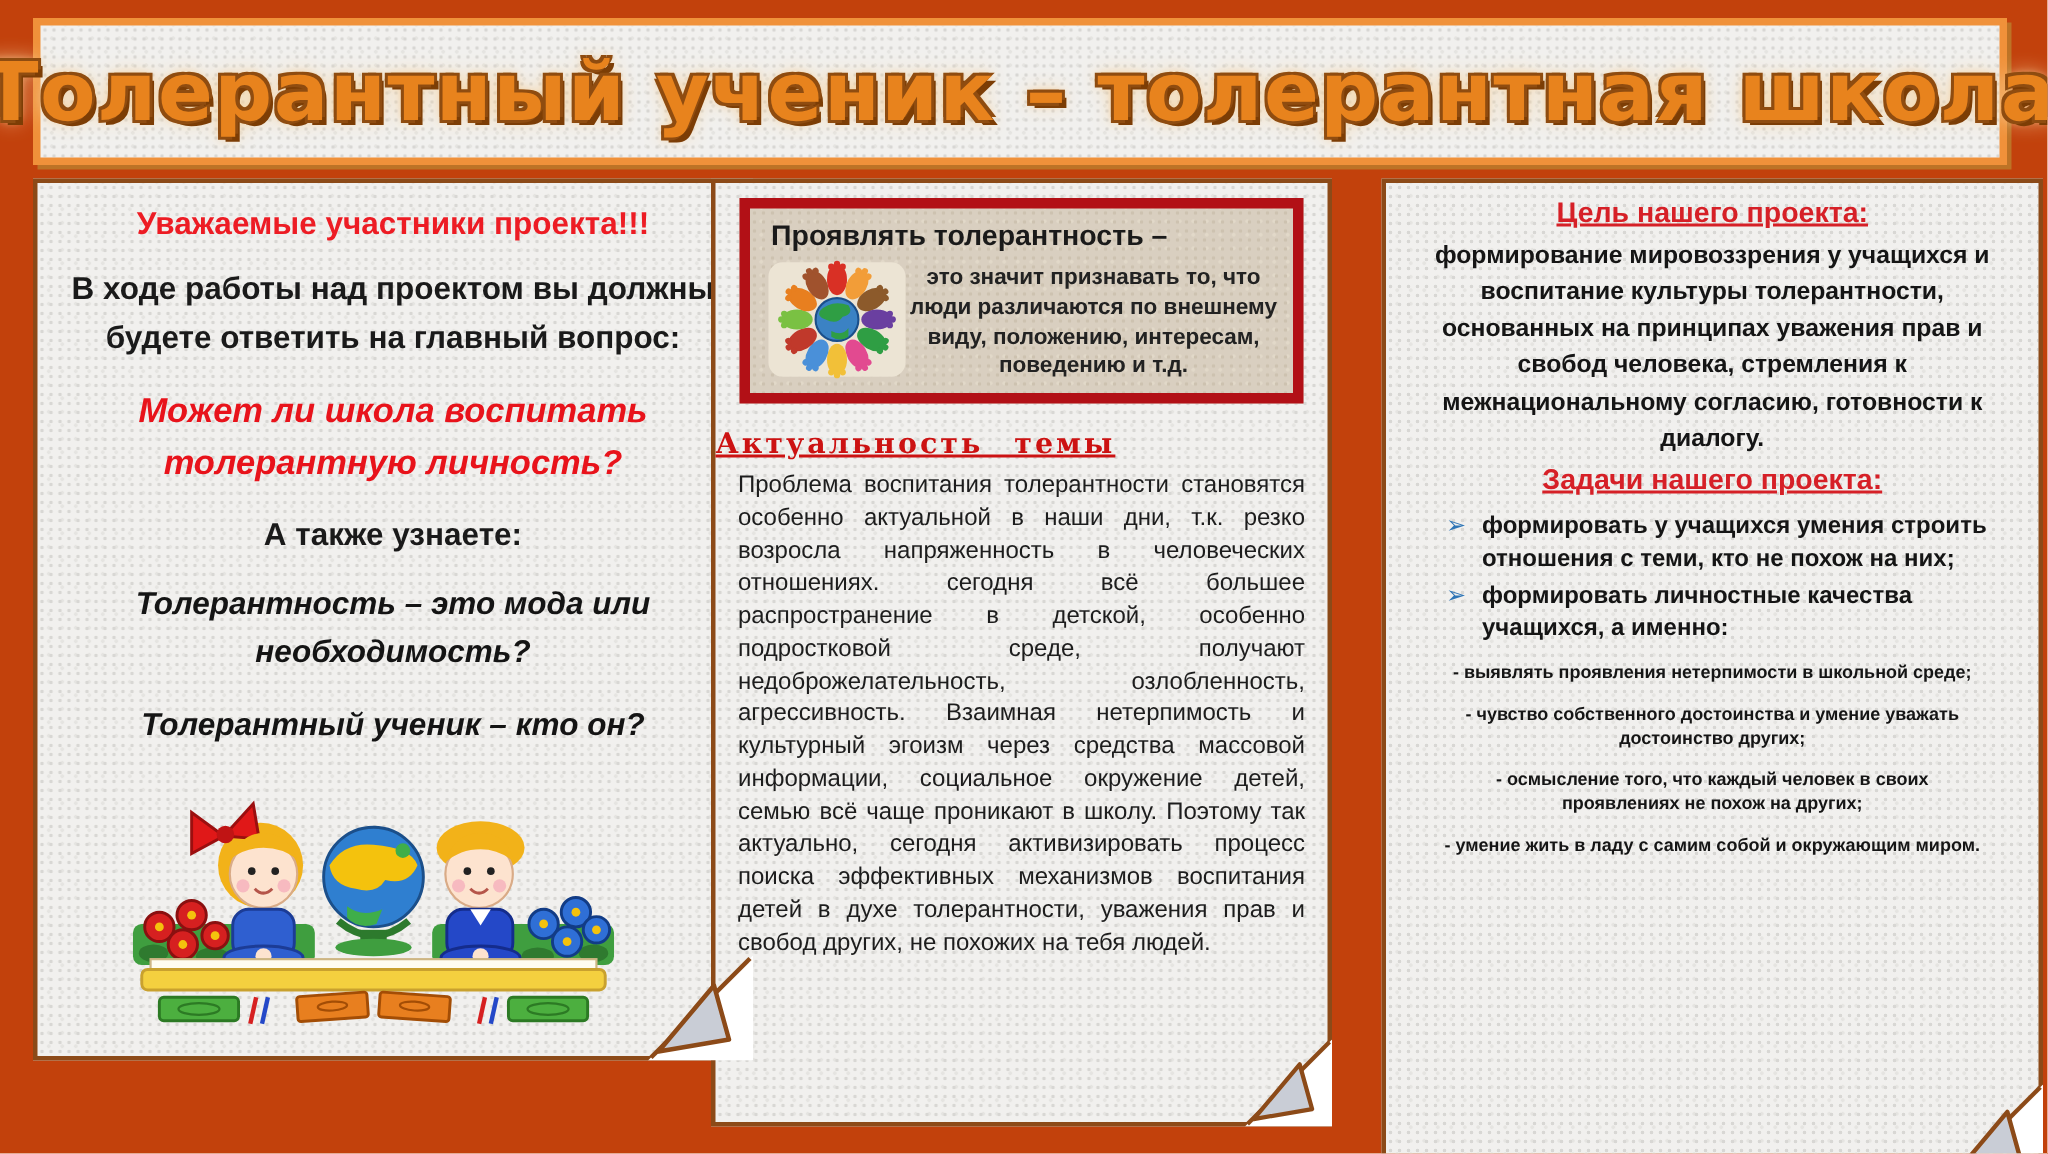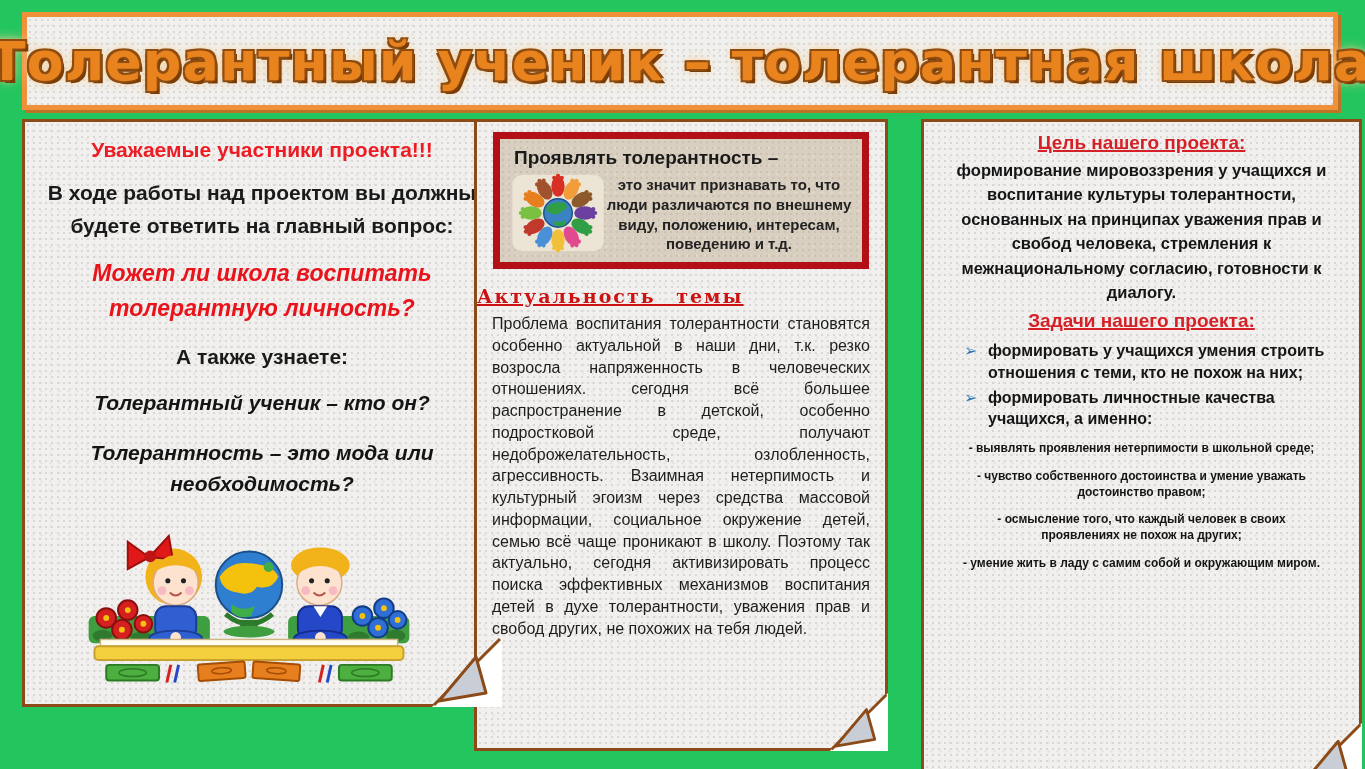--- a/index.html
+++ b/index.html
@@ -1,16 +1,16 @@
 <!DOCTYPE html>
 <html><head>
 <meta charset="utf-8">
 <style>
   html,body{margin:0;padding:0;background:#ffffff;}
-  #page{position:relative;width:1365px;height:769px;background:#22c55e;overflow:hidden;
+  #page{position:relative;width:1365px;height:769px;background:#c2410c;overflow:hidden;
         font-family:"Liberation Sans","DejaVu Sans",sans-serif;}
 
   
   .paper-tex{
     background-color:#f1f0ee;
     background-image:
       radial-gradient(circle,#d8d7d4 1px,transparent 1.4px),
       radial-gradient(circle,#e5e4e1 1px,transparent 1.4px);
     background-size:6px 6px,9px 9px;
     background-position:0 0,3px 4px;
@@ -89,22 +89,22 @@
 
   <div class="banner paper-tex">
     <div class="banner-title">Толерантный ученик – толерантная школа</div>
   </div>
 
   <div class="col col1 paper-tex">
     <div class="c1-head">Уважаемые участники проекта!!!</div>
     <div class="c1-intro">В ходе работы над проектом вы должны будете ответить на главный вопрос:</div>
     <div class="c1-question">Может ли школа воспитать толерантную личность?</div>
     <div class="c1-also">А также узнаете:</div>
+    <div class="c1-q">Толерантность – это мода или необходимость?</div>
     <div class="c1-q">Толерантный ученик – кто он?</div>
-    <div class="c1-q">Толерантность – это мода или необходимость?</div>
 
     <svg class="c1-illu" viewBox="0 0 360 190">
 
       <rect x="16" y="96" width="124" height="28" rx="6" fill="#3f9e3f"></rect>
       <rect x="220" y="96" width="124" height="28" rx="6" fill="#3f9e3f"></rect>
 
       <g>
         <ellipse cx="30" cy="116" rx="10" ry="6" fill="#2f7a2f"></ellipse>
         <ellipse cx="70" cy="118" rx="11" ry="6" fill="#2f7a2f"></ellipse>
         <circle cx="34" cy="98" r="10" fill="#d62020" stroke="#8a1010" stroke-width="2"></circle>
@@ -312,21 +312,21 @@
         <li>
           <span class="arrow-bullet">➢</span>
           <span>формировать у учащихся умения строить отношения с теми, кто не похож на них;</span>
         </li>
         <li>
           <span class="arrow-bullet">➢</span>
           <span>формировать личностные качества учащихся, а именно:</span>
         </li>
       </ul>
       <div class="c3-sub">- выявлять  проявления нетерпимости в школьной среде;</div>
-      <div class="c3-sub">- чувство собственного достоинства и  умение уважать достоинство правом;</div>
+      <div class="c3-sub">- чувство собственного достоинства и  умение уважать достоинство других;</div>
       <div class="c3-sub">-  осмысление того, что каждый человек в  своих проявлениях не похож на других;</div>
       <div class="c3-sub">- умение жить в ладу с самим собой и  окружающим миром.</div>
     </div>
 
 
     <svg class="fold" width="64" height="64" viewBox="0 0 70 70">
       <polygon points="0,70 70,0 70,70" fill="#ffffff"></polygon>
       <path d="M2 68 L68 2" stroke="#8c4a18" stroke-width="3.2" fill="none"></path>
       <polygon points="7,64 44,20 54,56" fill="#c9cdd6" stroke="#8c4a18" stroke-width="3.2" stroke-linejoin="round"></polygon>
     </svg>

